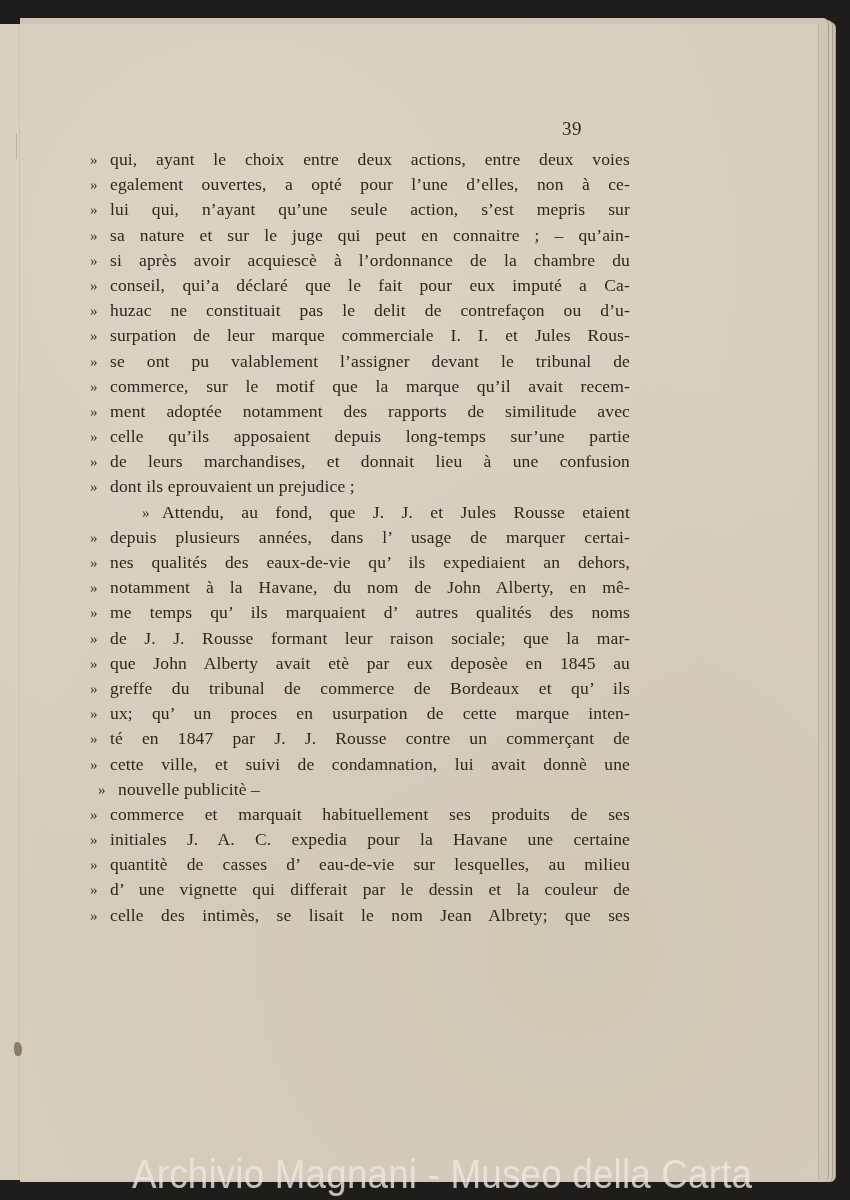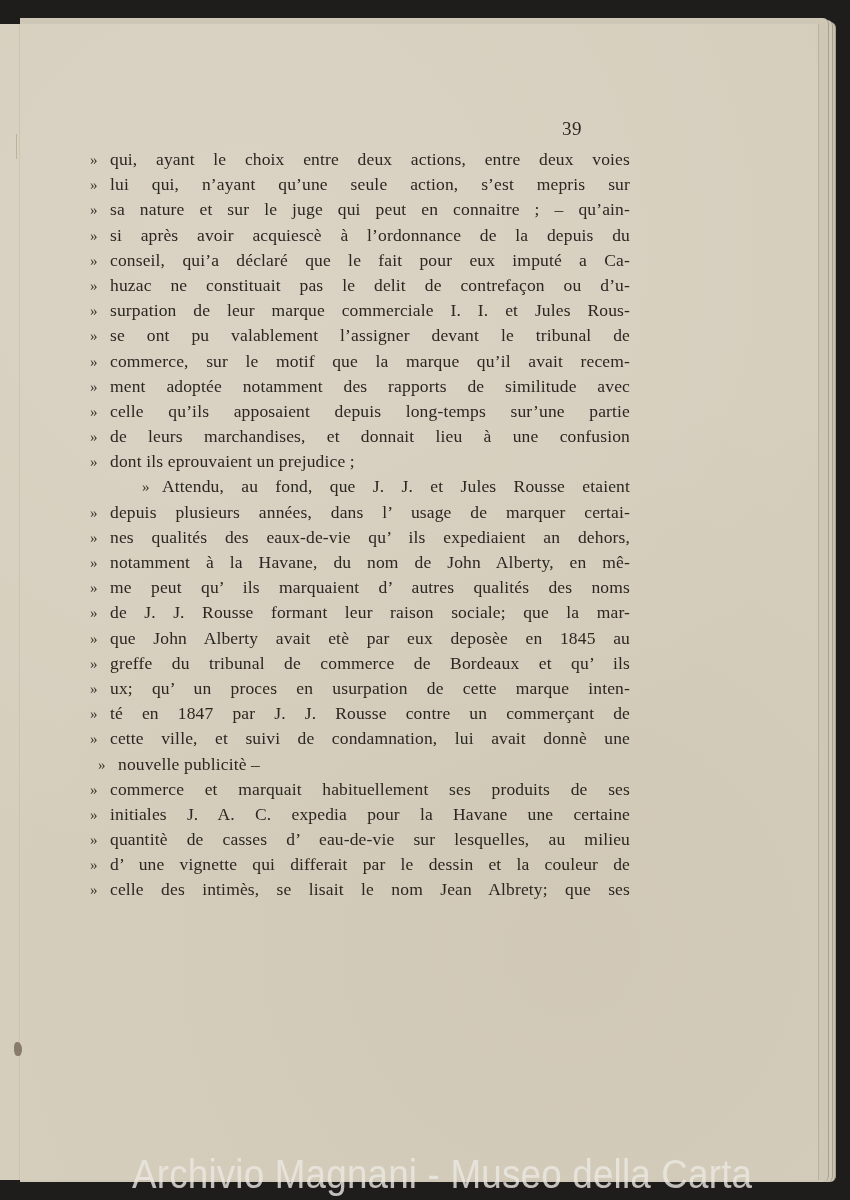--- a/index.html
+++ b/index.html
@@ -135,37 +135,38 @@
   <div class="page">
     <div class="gutter-line"></div>
     <div class="crease"></div>
     <div class="tear"></div>
   </div>
 
   <div class="page-number">39</div>
 
   <div class="text-block">
     <div class="line"><span class="q">»</span><span class="t">qui, ayant le choix entre deux actions, entre deux voies</span></div>
+    <div class="line"><span class="q">»</span><span class="t">egalement ouvertes, a opté pour l’une d’elles, non à ce-</span></div>
     <div class="line"><span class="q">»</span><span class="t">lui qui, n’ayant qu’une seule action, s’est mepris sur</span></div>
     <div class="line"><span class="q">»</span><span class="t">sa nature et sur le juge qui peut en connaitre ; – qu’ain-</span></div>
-    <div class="line"><span class="q">»</span><span class="t">si après avoir acquiescè à l’ordonnance de la depuis du</span></div>
+    <div class="line"><span class="q">»</span><span class="t">si après avoir acquiescè à l’ordonnance de la chambre du</span></div>
     <div class="line"><span class="q">»</span><span class="t">conseil, qui’a déclaré que le fait pour eux imputé a Ca-</span></div>
     <div class="line"><span class="q">»</span><span class="t">huzac ne constituait pas le delit de contrefaçon ou d’u-</span></div>
     <div class="line"><span class="q">»</span><span class="t">surpation de leur marque commerciale I. I. et Jules Rous-</span></div>
     <div class="line"><span class="q">»</span><span class="t">se ont pu valablement l’assigner devant le tribunal de</span></div>
     <div class="line"><span class="q">»</span><span class="t">commerce, sur le motif que la marque qu’il avait recem-</span></div>
     <div class="line"><span class="q">»</span><span class="t">ment adoptée notamment des rapports de similitude avec</span></div>
     <div class="line"><span class="q">»</span><span class="t">celle qu’ils apposaient depuis long-temps sur’une partie</span></div>
     <div class="line"><span class="q">»</span><span class="t">de leurs marchandises, et donnait lieu à une confusion</span></div>
     <div class="line short"><span class="q">»</span><span class="t">dont ils eprouvaient un prejudice ;</span></div>
     <div class="line indent"><span class="q">»</span><span class="t">Attendu, au fond, que J. J. et Jules Rousse etaient</span></div>
     <div class="line"><span class="q">»</span><span class="t">depuis plusieurs années, dans l’ usage de marquer certai-</span></div>
     <div class="line"><span class="q">»</span><span class="t">nes qualités des eaux-de-vie qu’ ils expediaient an dehors,</span></div>
     <div class="line"><span class="q">»</span><span class="t">notamment à la Havane, du nom de John Alberty, en mê-</span></div>
-    <div class="line"><span class="q">»</span><span class="t">me peut qu’ ils marquaient d’ autres qualités des noms</span></div>
+    <div class="line"><span class="q">»</span><span class="t">me temps qu’ ils marquaient d’ autres qualités des noms</span></div>
     <div class="line"><span class="q">»</span><span class="t">de J. J. Rousse formant leur raison sociale; que la mar-</span></div>
     <div class="line"><span class="q">»</span><span class="t">que John Alberty avait etè par eux deposèe en 1845 au</span></div>
     <div class="line"><span class="q">»</span><span class="t">greffe du tribunal de commerce de Bordeaux et qu’ ils</span></div>
     <div class="line"><span class="q">»</span><span class="t">ux; qu’ un proces en usurpation de cette marque inten-</span></div>
     <div class="line"><span class="q">»</span><span class="t">té en 1847 par J. J. Rousse contre un commerçant de</span></div>
     <div class="line"><span class="q">»</span><span class="t">cette ville, et suivi de condamnation, lui avait donnè une</span></div>
     <div class="line short nudge"><span class="q">»</span><span class="t">nouvelle publicitè –</span></div>
     <div class="line"><span class="q">»</span><span class="t">commerce et marquait habituellement ses produits de ses</span></div>
     <div class="line"><span class="q">»</span><span class="t">initiales J. A. C. expedia pour la Havane une certaine</span></div>
     <div class="line"><span class="q">»</span><span class="t">quantitè de casses d’ eau-de-vie sur lesquelles, au milieu</span></div>

